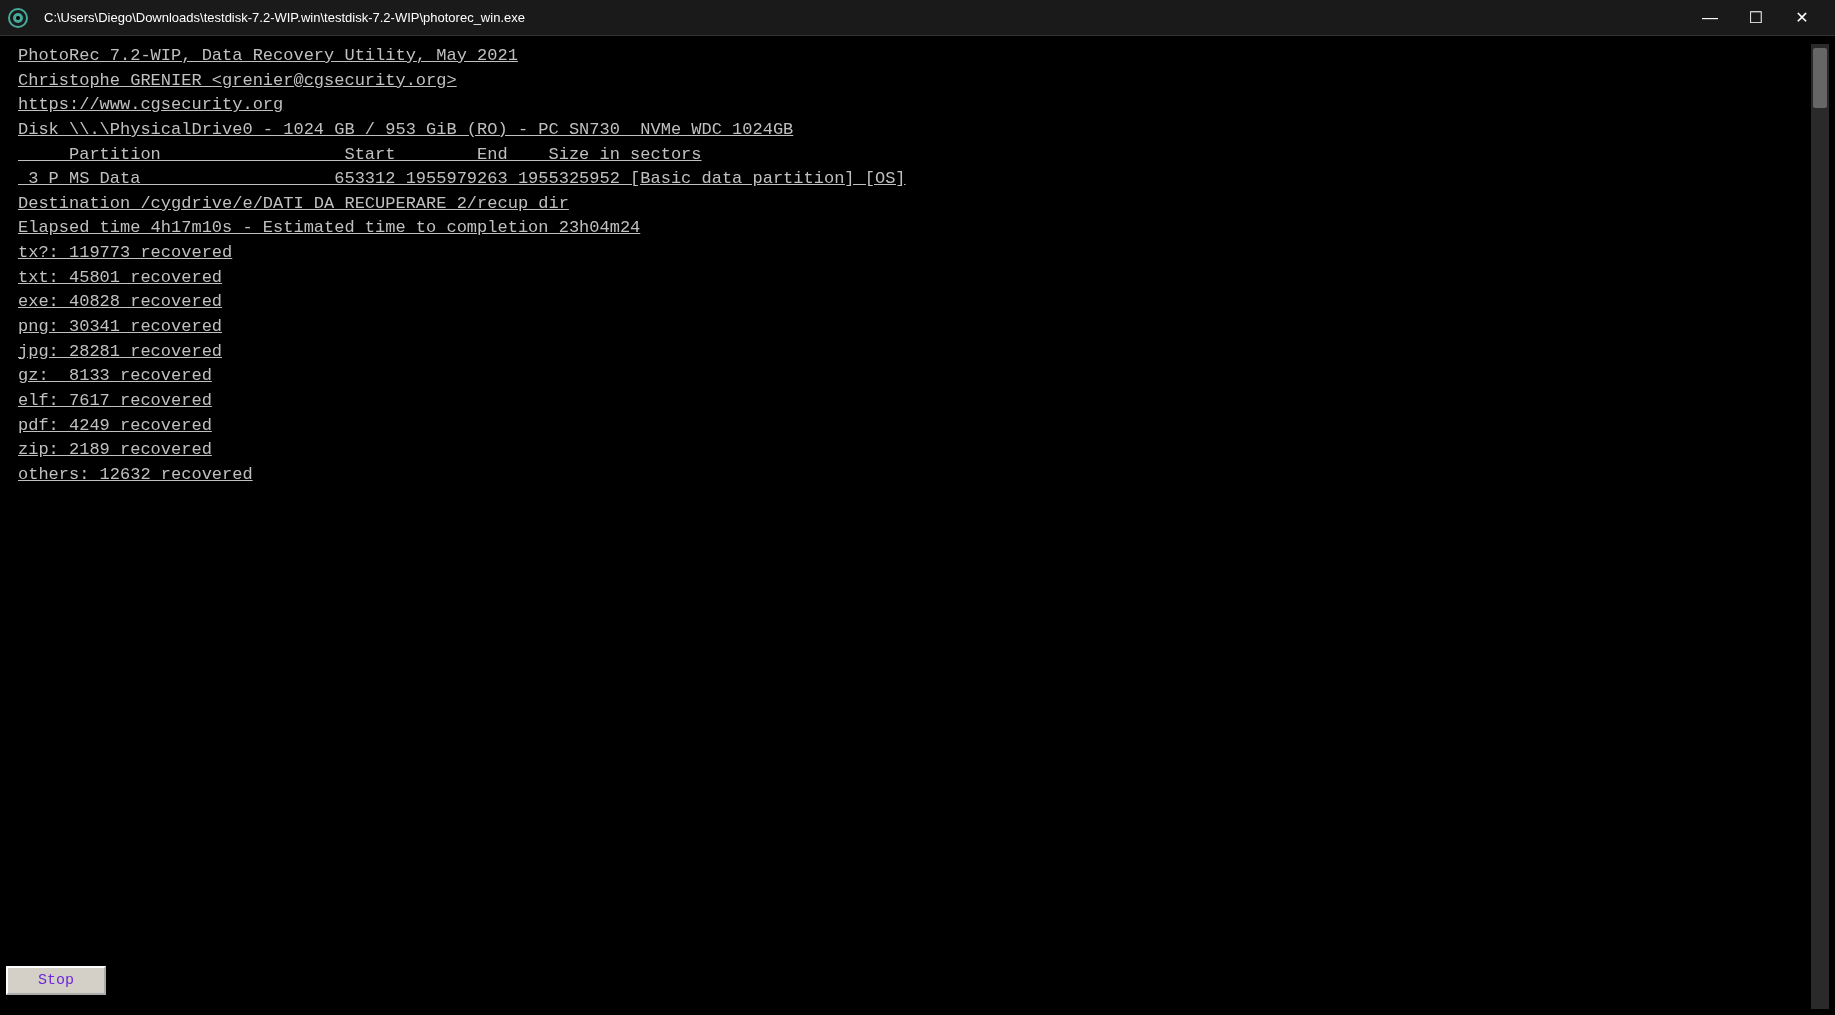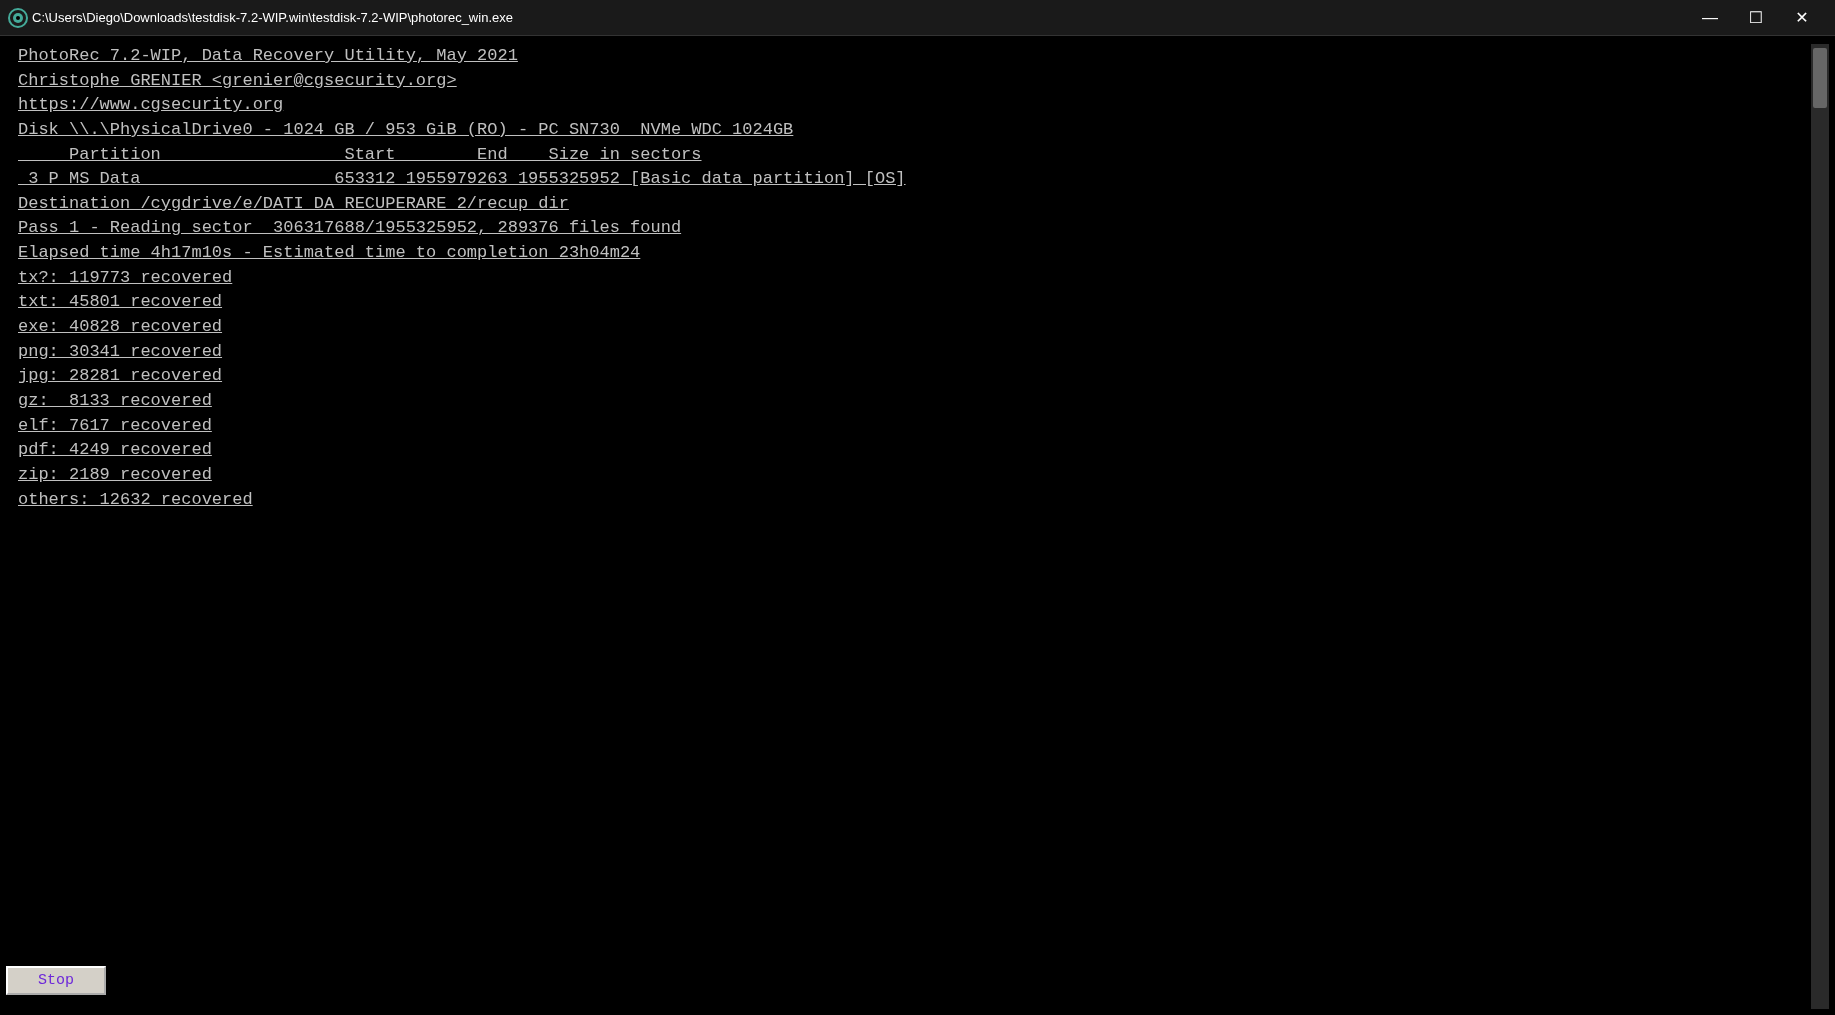--- a/index.html
+++ b/index.html
@@ -22,21 +22,21 @@
       background: #1a1a1a;
       border-bottom: 1px solid #333;
       height: 36px;
       padding: 0 10px 0 8px;
       flex-shrink: 0;
     }
 
     .title-bar-left {
       display: flex;
       align-items: center;
-      gap: 4px;
+      gap: 16px;
     }
 
     .title-bar-icon {
       width: 20px;
       height: 20px;
     }
 
     .title-bar-text {
       color: #ffffff;
       font-size: 13px;
@@ -151,21 +151,20 @@
   <div class="terminal-line">PhotoRec 7.2-WIP, Data Recovery Utility, May 2021</div>
       <div class="terminal-line">Christophe GRENIER &lt;grenier@cgsecurity.org&gt;</div>
       <div class="terminal-line">https://www.cgsecurity.org</div>
       <div class="terminal-line"></div>
       <div class="terminal-line">Disk \\.\PhysicalDrive0 - 1024 GB / 953 GiB (RO) - PC SN730  NVMe WDC 1024GB</div>
       <div class="terminal-line">     Partition                  Start        End    Size in sectors</div>
       <div class="terminal-line"> 3 P MS Data                   653312 1955979263 1955325952 [Basic data partition] [OS]</div>
       <div class="terminal-line"></div>
       <div class="terminal-line">Destination /cygdrive/e/DATI DA RECUPERARE 2/recup_dir</div>
       <div class="terminal-line"></div>
-      <div class="terminal-line">Pass 1 - Reading sector  306317688/1955325952, 289376 files found</div>
       <div class="terminal-line">Elapsed time 4h17m10s - Estimated time to completion 23h04m24</div>
       <div class="terminal-line">tx?: 119773 recovered</div>
       <div class="terminal-line">txt: 45801 recovered</div>
       <div class="terminal-line">exe: 40828 recovered</div>
       <div class="terminal-line">png: 30341 recovered</div>
       <div class="terminal-line">jpg: 28281 recovered</div>
       <div class="terminal-line">gz:  8133 recovered</div>
       <div class="terminal-line">elf: 7617 recovered</div>
       <div class="terminal-line">pdf: 4249 recovered</div>
       <div class="terminal-line">zip: 2189 recovered</div>

